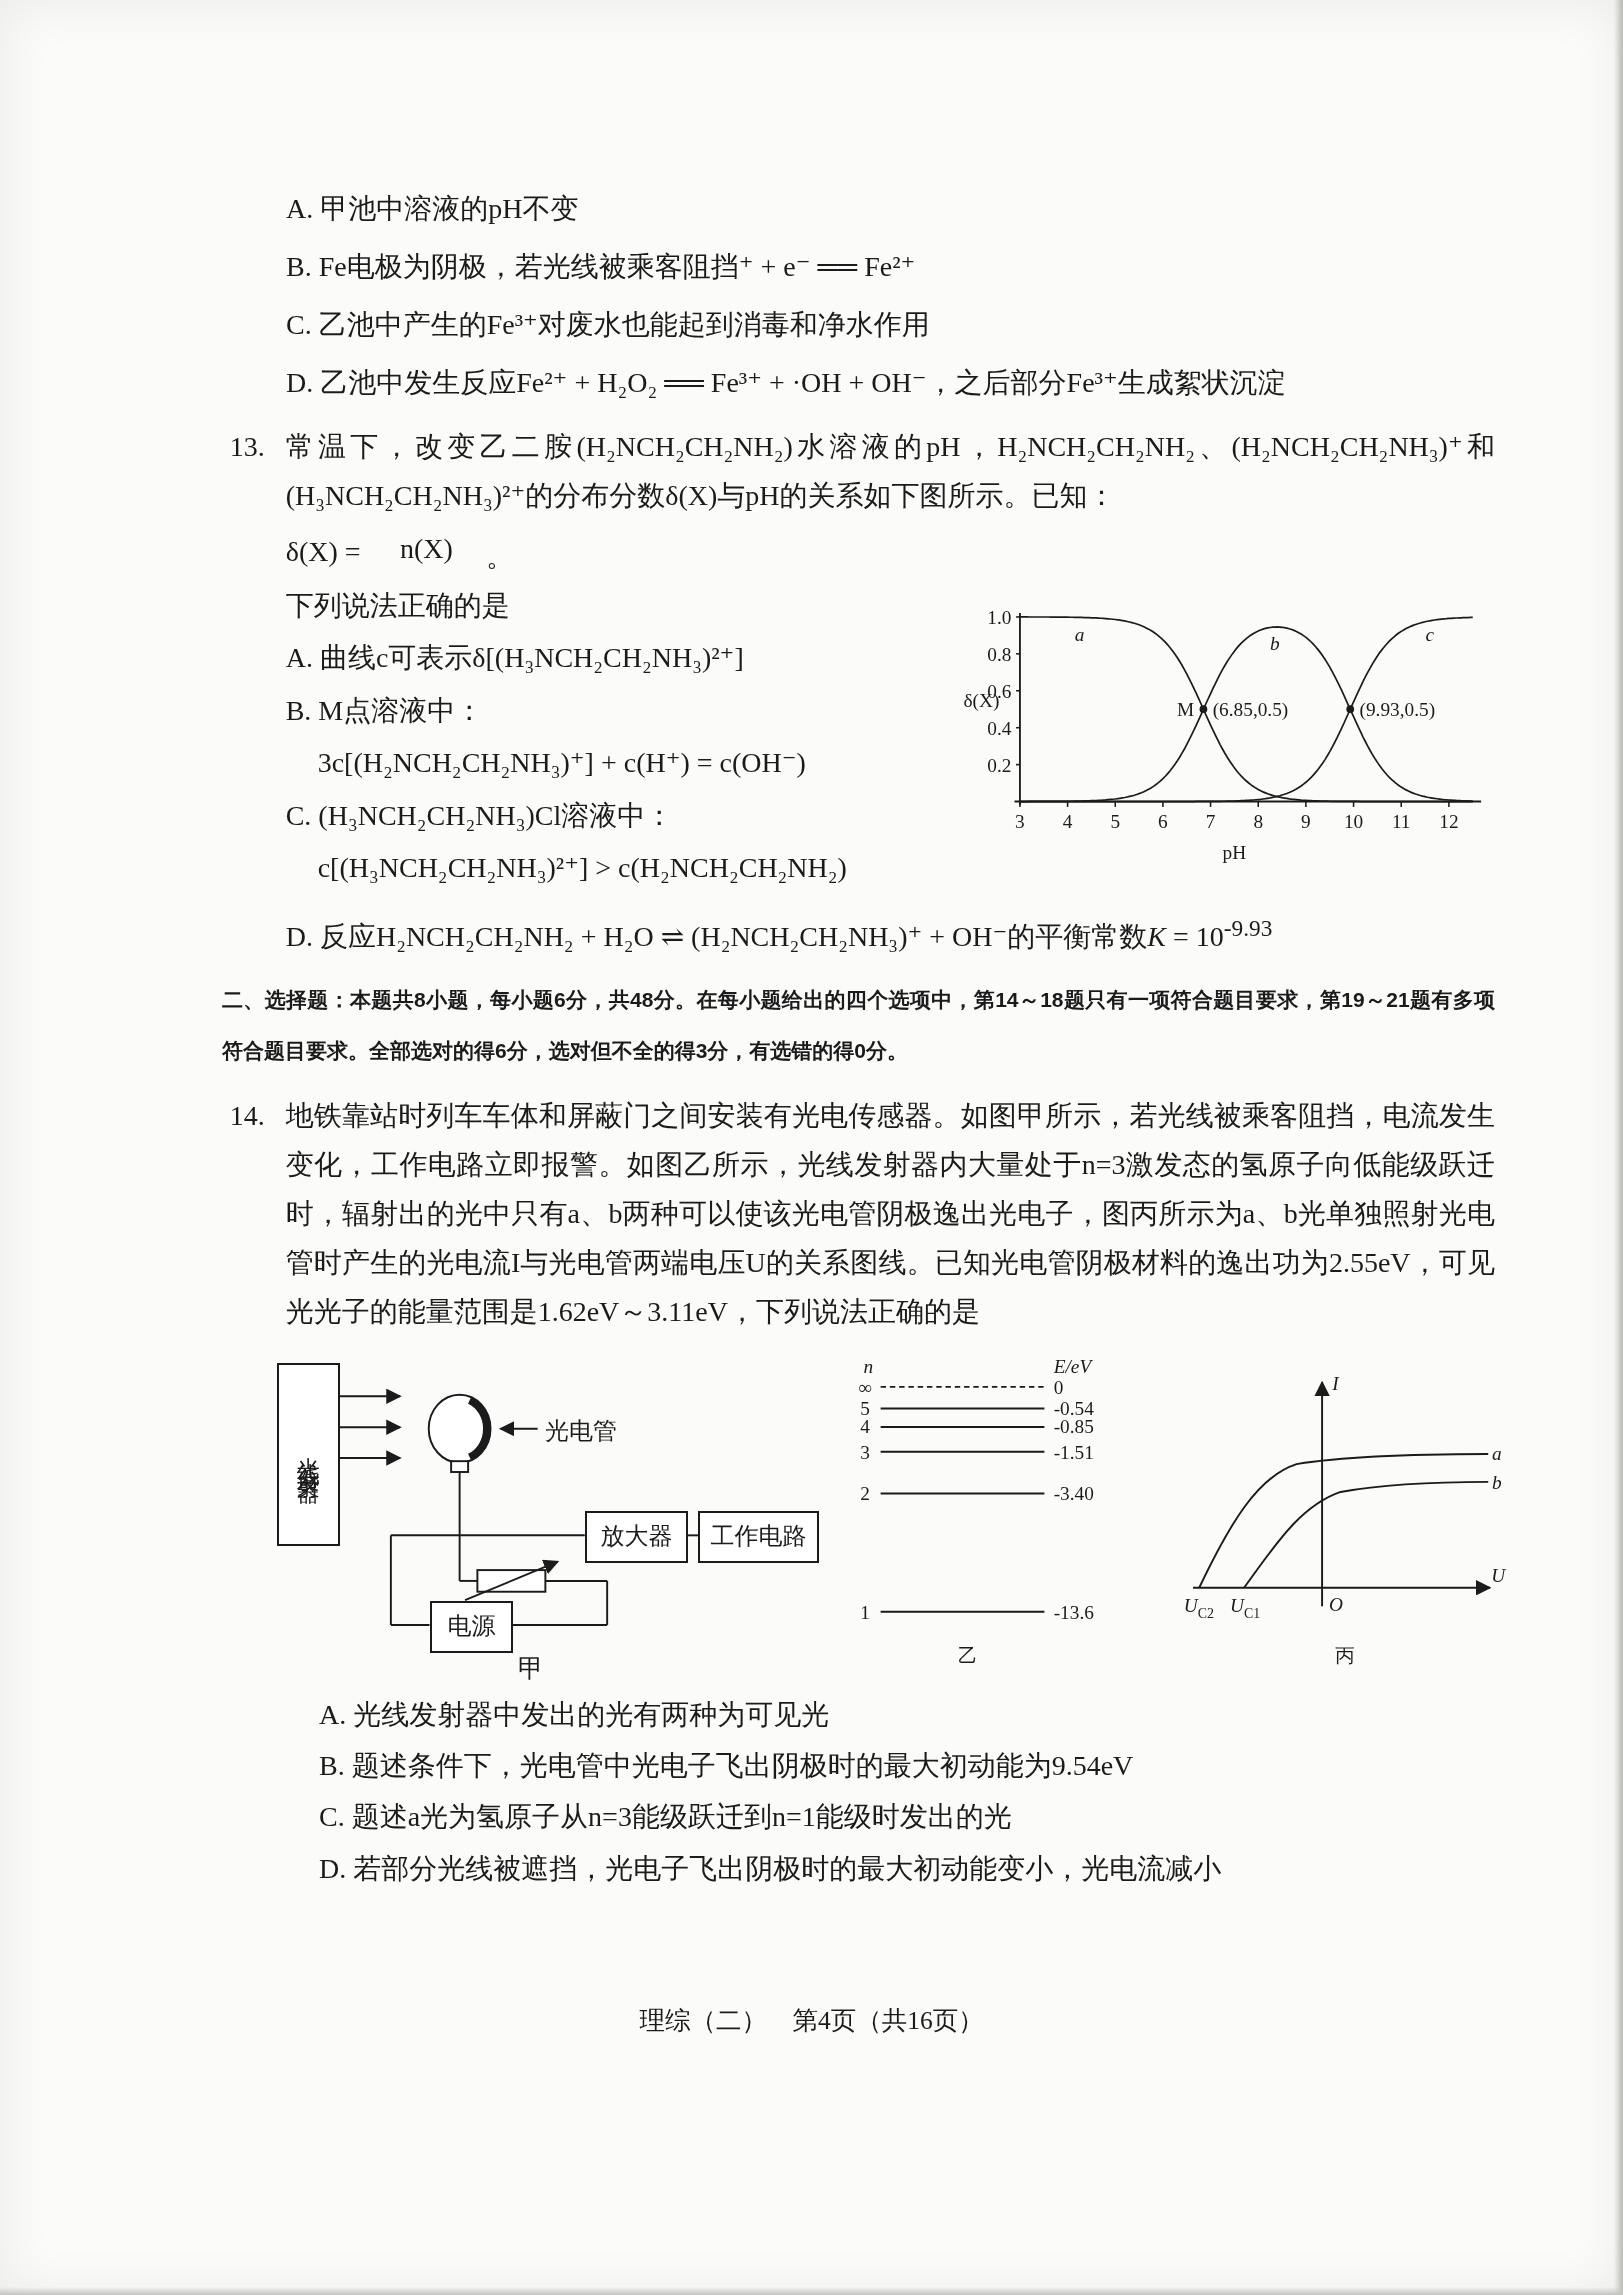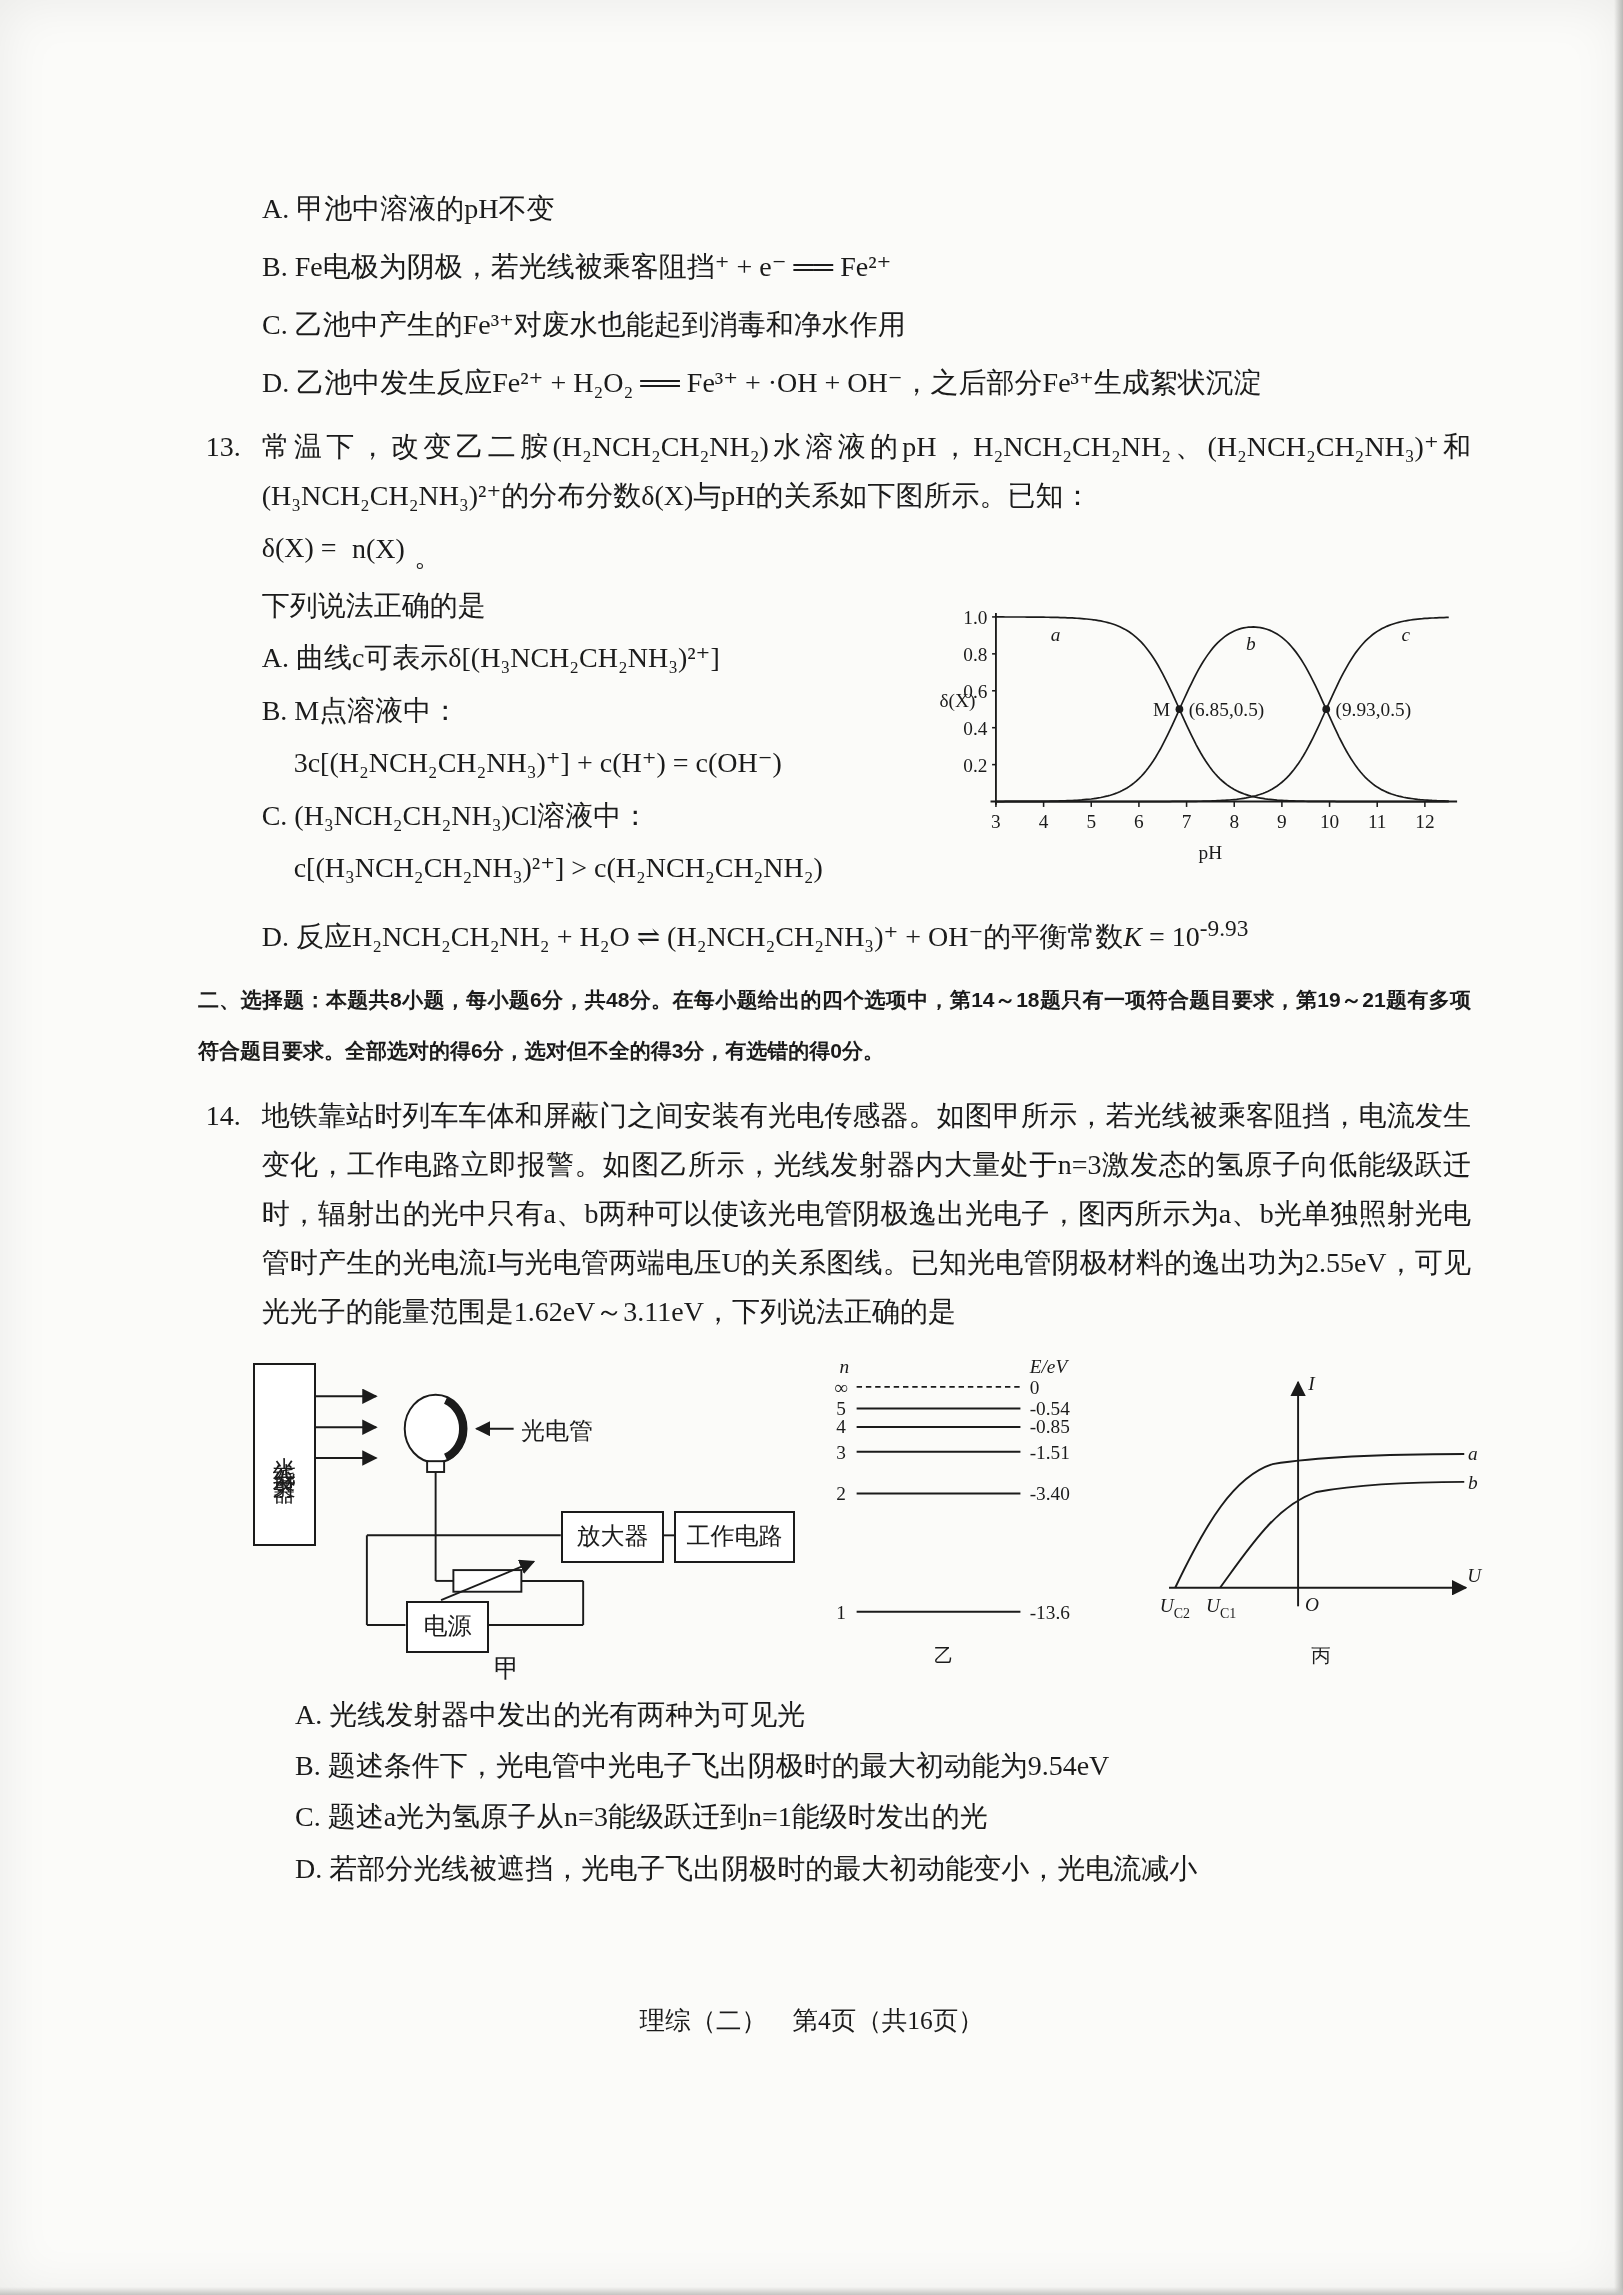--- a/index.html
+++ b/index.html
@@ -11,31 +11,31 @@
     font-family:"Liberation Serif","DejaVu Serif","DejaVu Sans",serif;
     color:#1b1b1b;
     font-size:28px;
     overflow:hidden;
     box-shadow:inset 0 0 54px rgba(0,0,0,0.07);
   }
   .edge-right{position:absolute;right:0;top:0;width:9.3px;height:100%;
     background:linear-gradient(to left,#b9b9b6,rgba(185,185,182,0));}
   .edge-bottom{position:absolute;left:0;bottom:0;width:100%;height:7.7px;
     background:linear-gradient(to top,#c4c4c1,rgba(196,196,193,0));}
-  .content{position:absolute;left:198px;top:185px;width:1273px;}
+  .content{position:absolute;left:222px;top:185px;width:1273px;}
 
   .line{line-height:48px;white-space:nowrap;}
   .q12 .opt{margin-left:64px;margin-bottom:10px;}
 
   .qrow{display:flex;margin-top:14.7px;}
   .qnum{width:56px;margin-left:7.7px;flex:0 0 auto;line-height:49px;}
   .qbody{flex:1;min-width:0;}
   .stem{line-height:49px;text-align:justify;}
 
-  .formula-row{display:flex;margin:12.4px 0 7.7px 0;}
+  .formula-row{display:flex;align-items:center;margin:12.4px 0 7.7px 0;gap:24px;}
   .frac{display:inline-block;vertical-align:middle;text-align:center;margin-left:10.8px;}
   .frac .num{display:block;padding:0 4.6px 6.2px 4.6px;line-height:34px;}
   .frac .den{display:block;border-top:2.3px solid #1b1b1b;padding:6.2px 9.3px 0 9.3px;line-height:37px;}
   .frac-tail{margin-left:4.6px;align-self:flex-end;line-height:31px;}
 
   .q13-row{display:flex;margin-top:7.7px;}
   .q13-left{flex:1;min-width:0;}
   .q13-left .line{line-height:51px;margin-bottom:1.5px;}
   .sub{margin-left:32px;}
   .q13-chart{flex:0 0 533px;margin-top:21.6px;}

